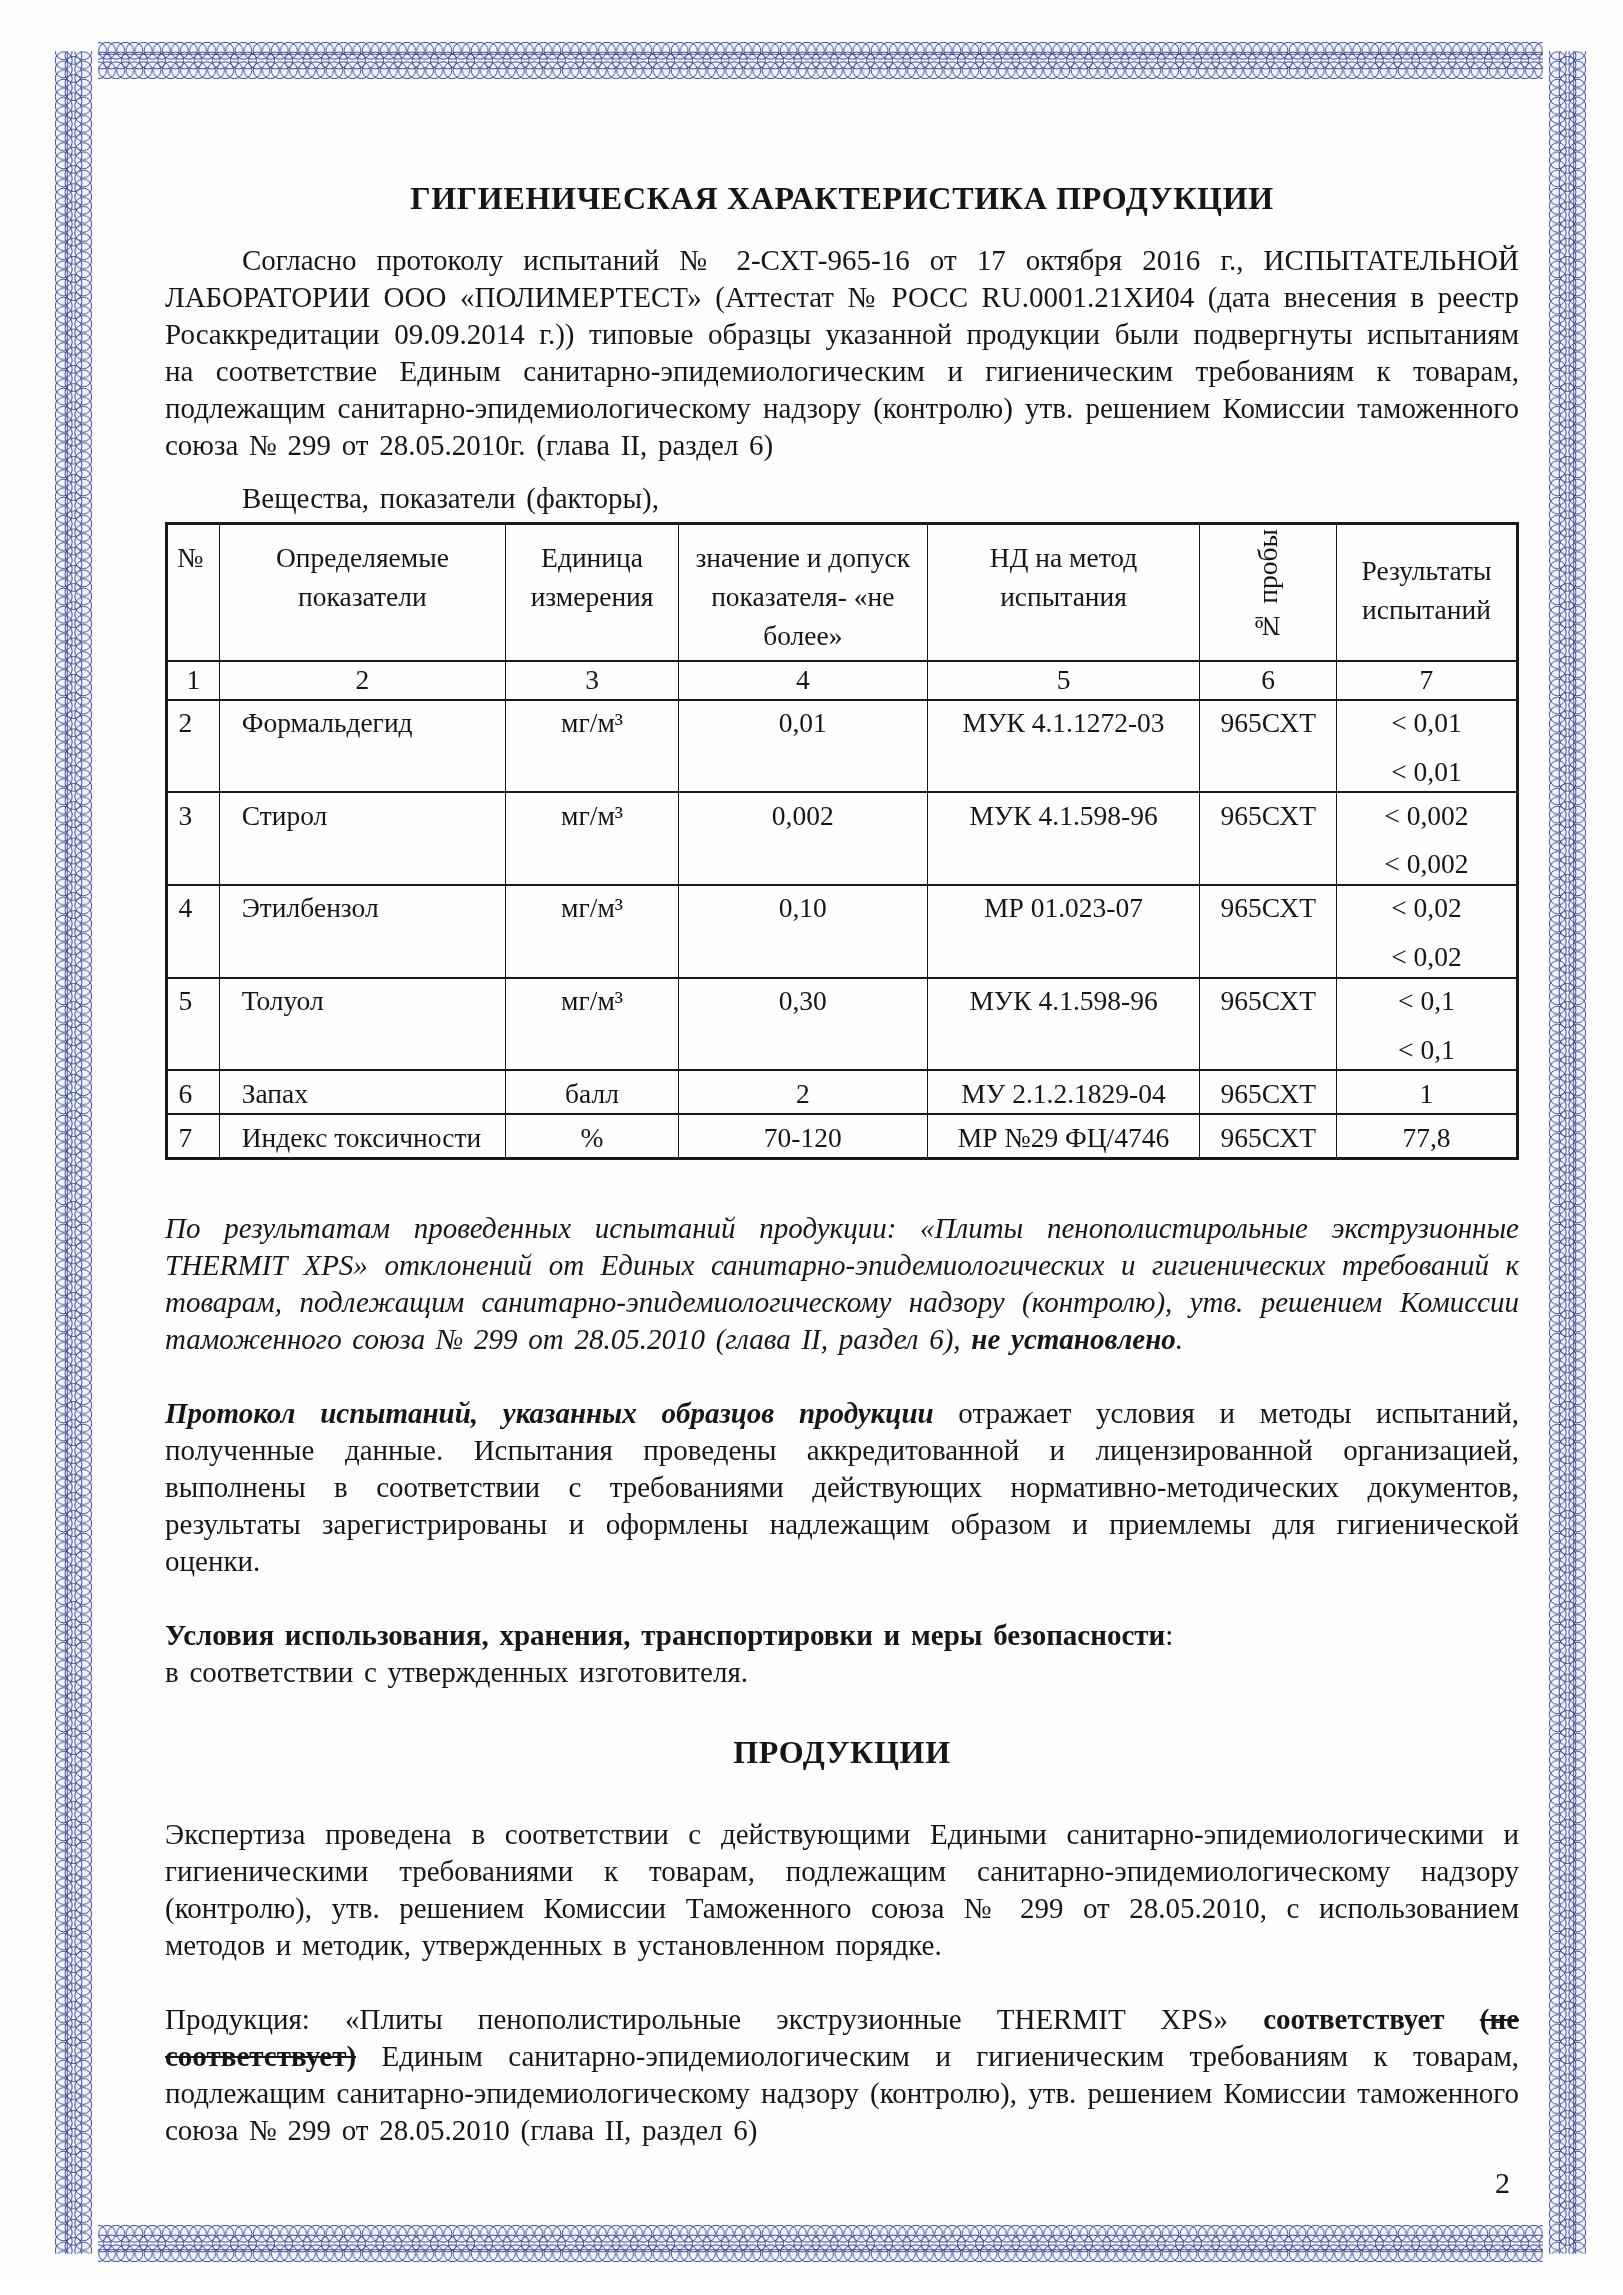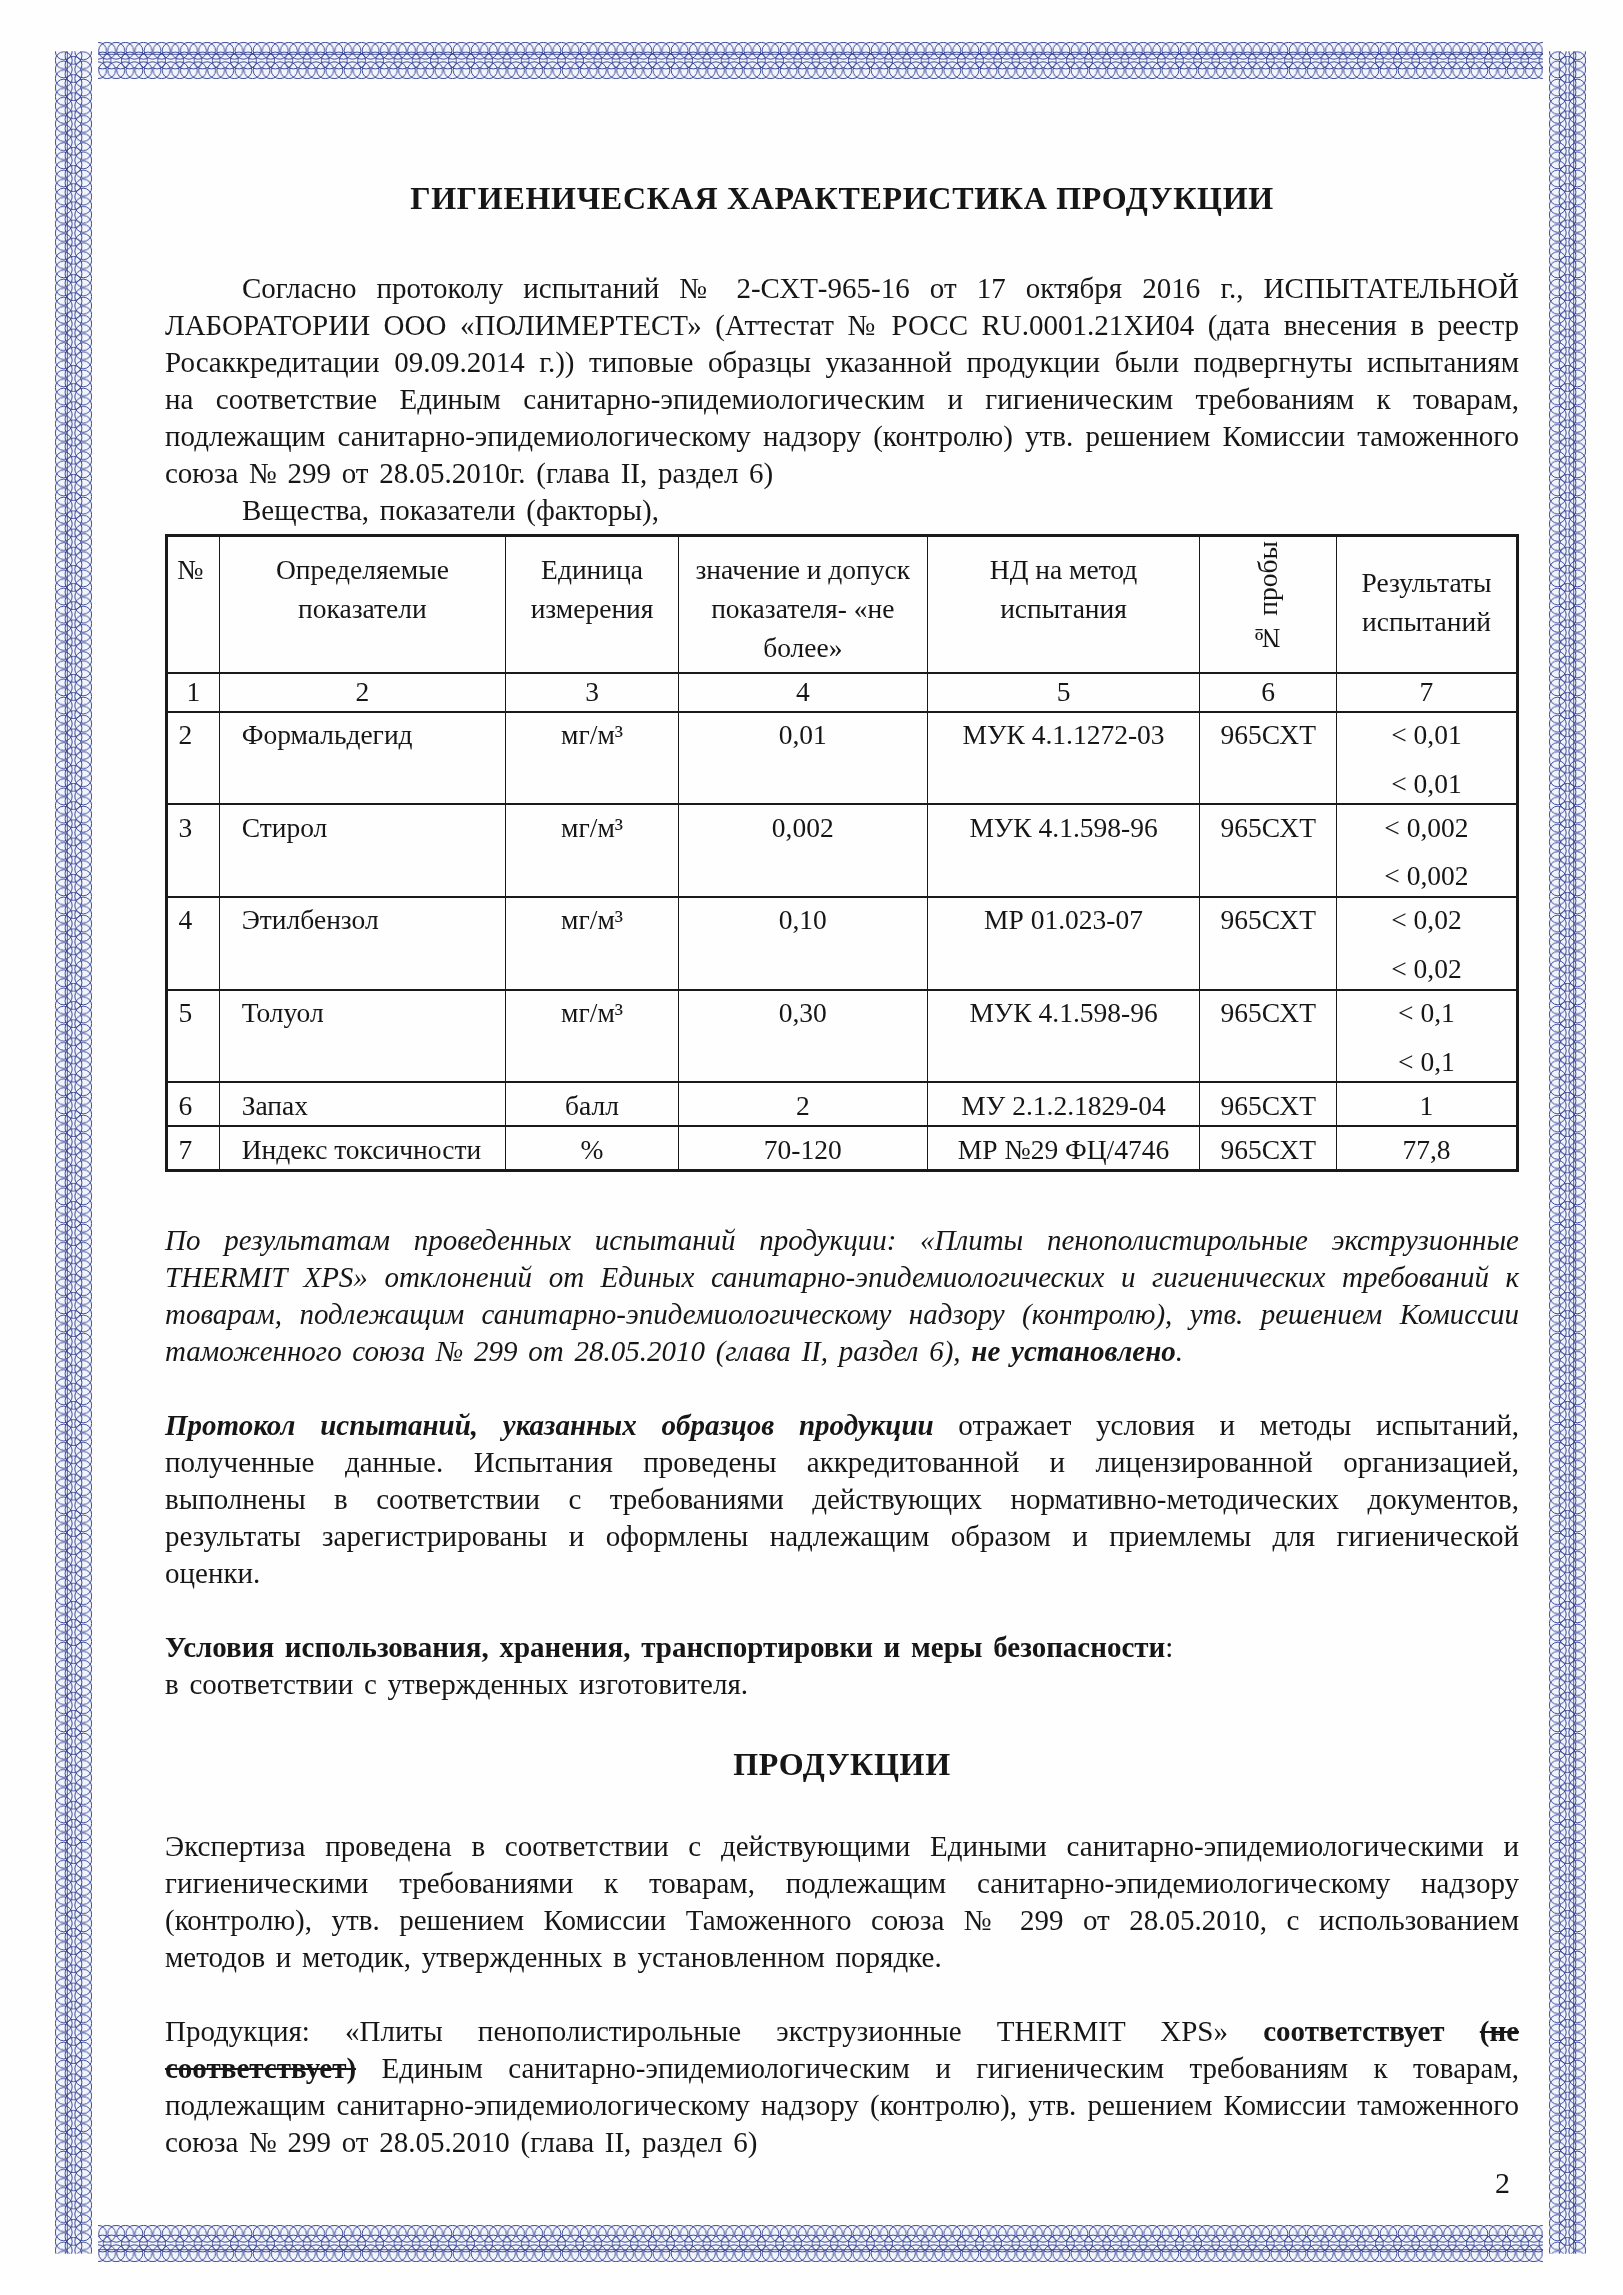--- a/index.html
+++ b/index.html
@@ -35,22 +35,22 @@
   }
   .para{
     margin:0;
     font-size:29px;
     line-height:37px;
     text-align:justify;
     text-align-last:left;
     word-spacing:0.12em;
   }
   .indent{text-indent:77px;}
-  .p-intro{margin-top:53px;}
-  .caption-line{margin-top:0;text-align:left;}
+  .p-intro{margin-top:25px;}
+  .caption-line{margin-top:16px;text-align:left;}
   .p-results{margin-top:50px;font-style:italic;}
   .p-protocol{margin-top:37px;}
   .p-conditions-head{margin-top:37px;text-align:left;}
   .p-conditions-body{margin-top:0;text-align:left;}
   .h-conclusion{
     margin:43px 0 0 0;
     font-size:32px;
     line-height:37px;
     font-weight:bold;
     text-align:center;

